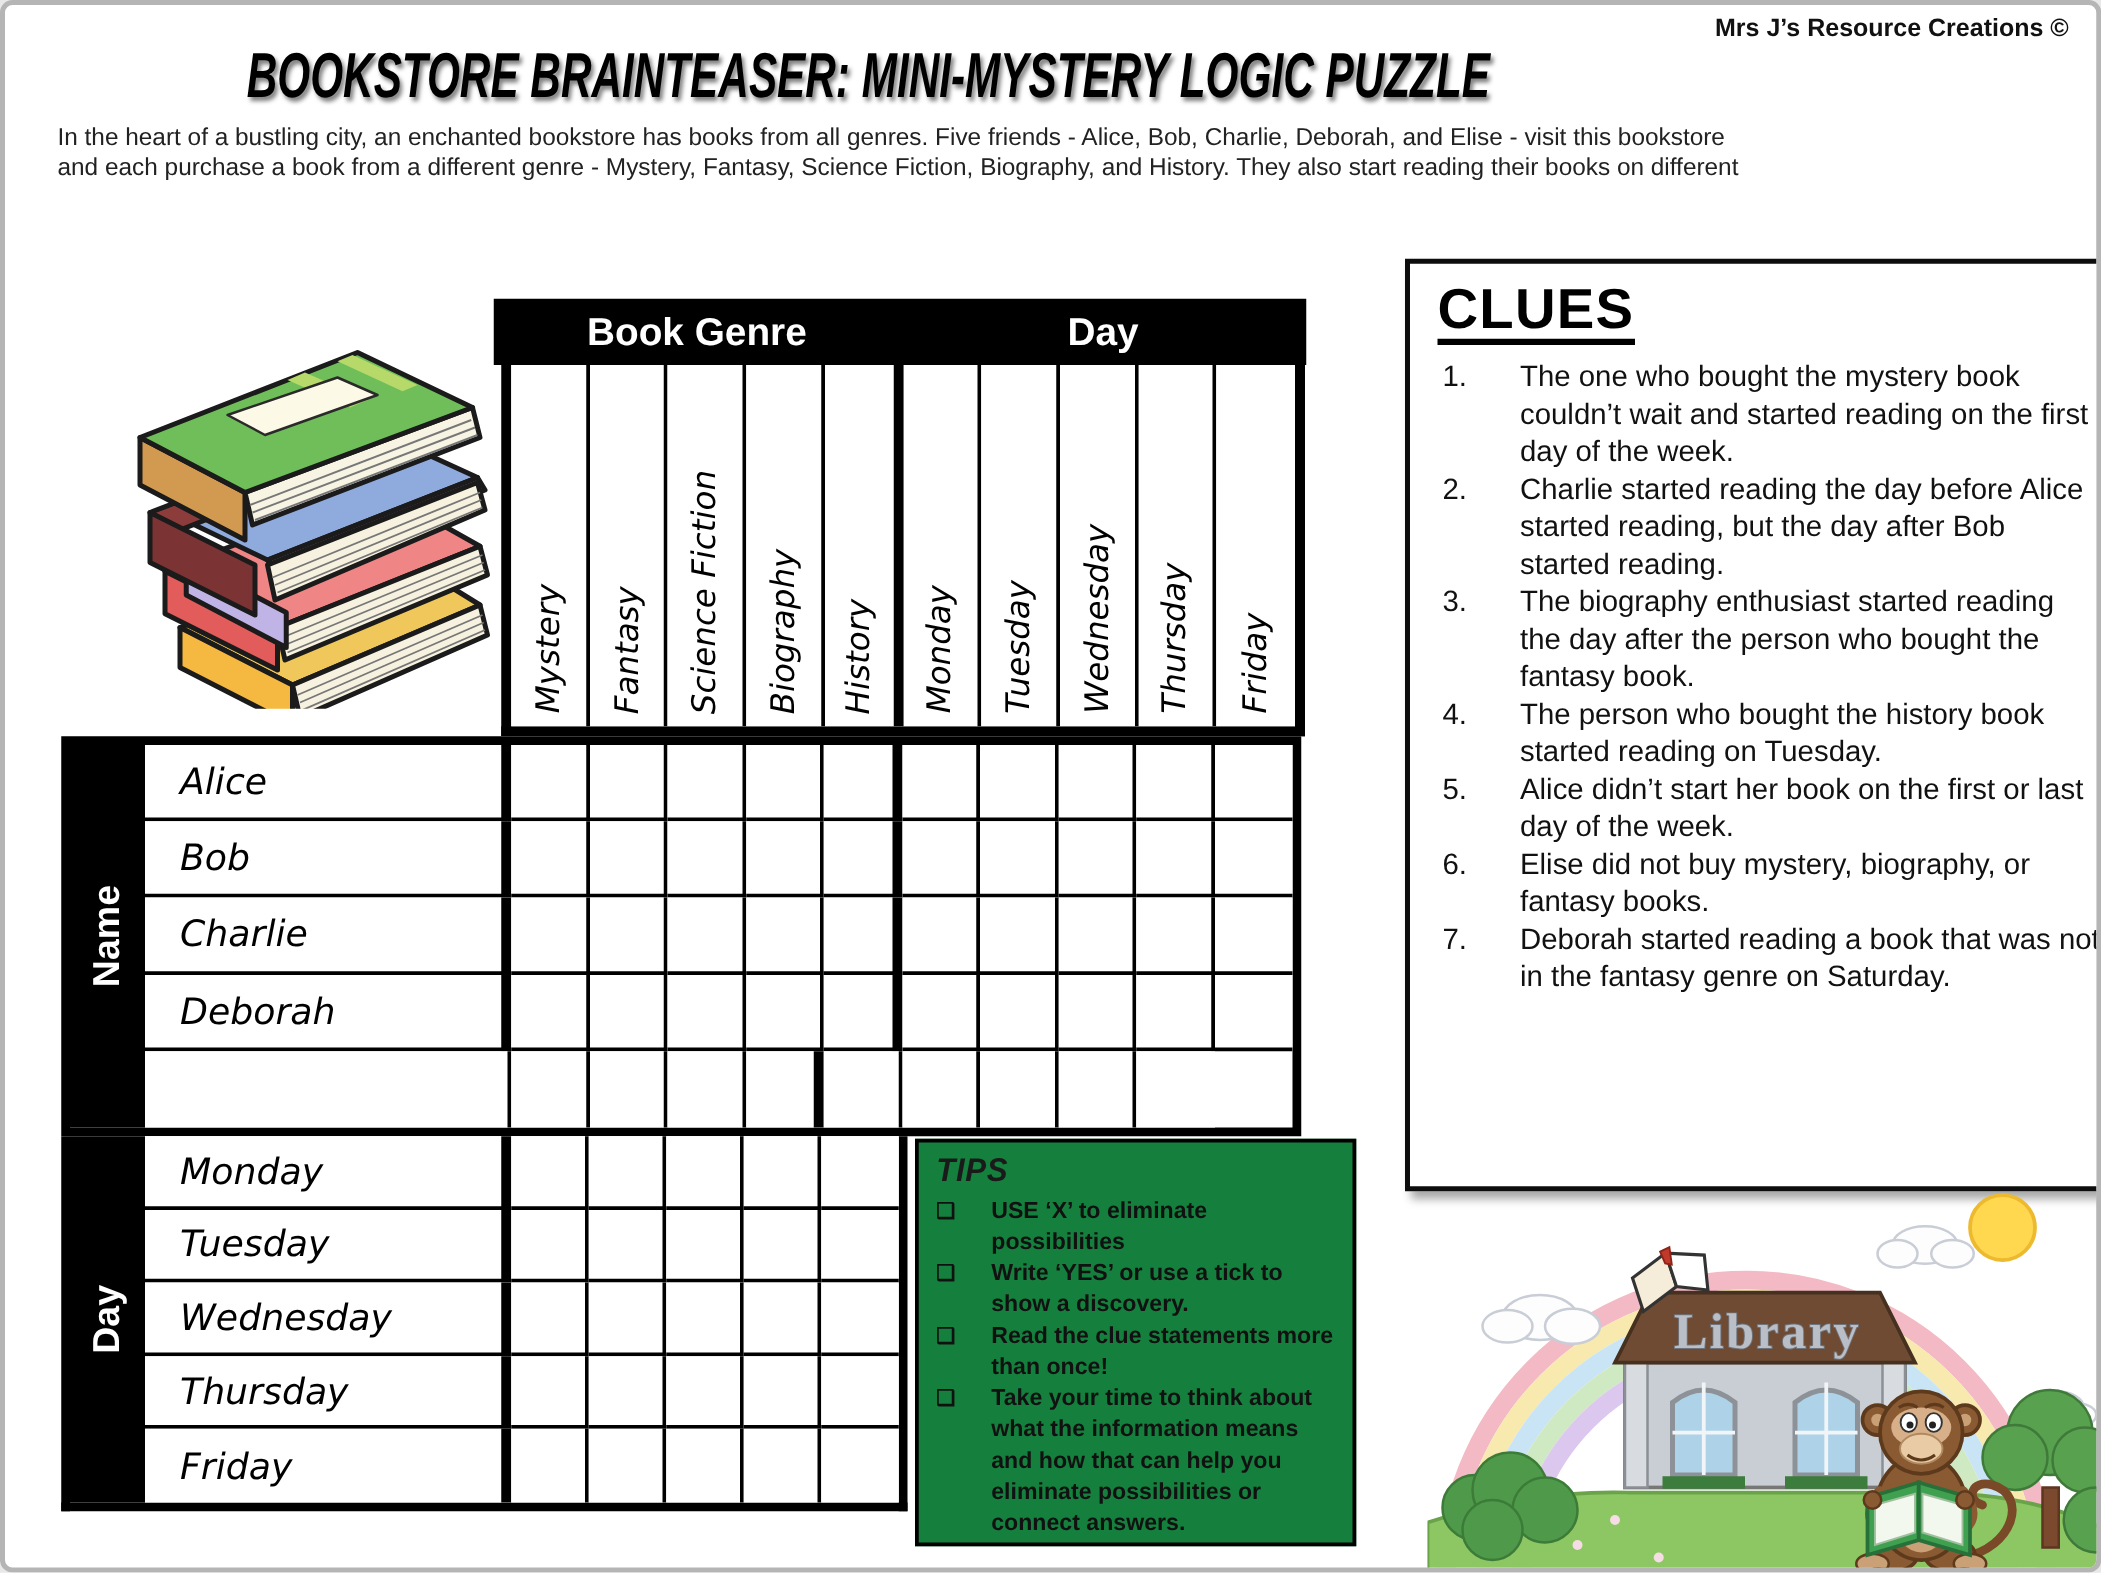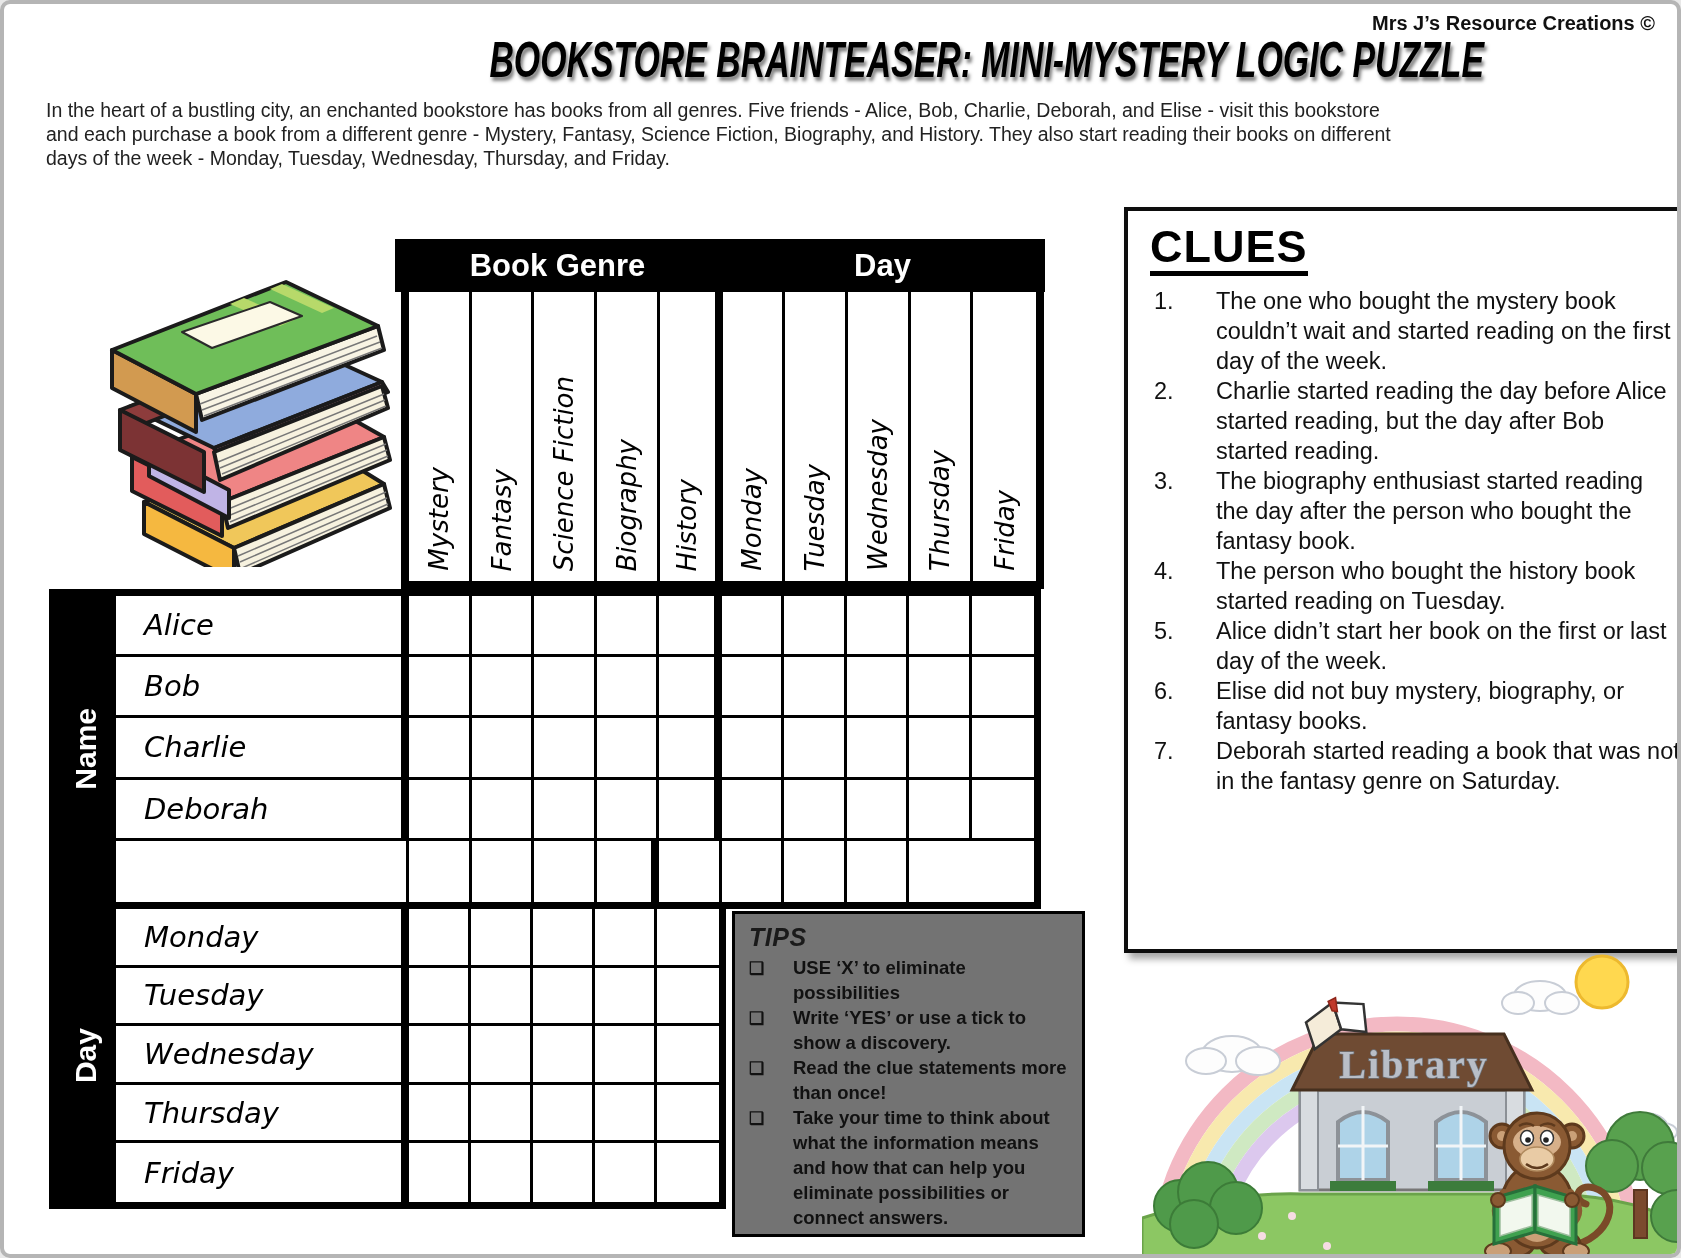--- a/index.html
+++ b/index.html
@@ -3,21 +3,21 @@
 <meta charset="utf-8">
 <style>
   html,body{margin:0;padding:0;background:#e8e8e8;}
   .page{
     position:relative;width:1681px;height:1258px;background:#ffffff;
     border:4px solid #b5b5b5;border-radius:10px;box-sizing:border-box;
     overflow:hidden;font-family:"Liberation Sans",sans-serif;color:#1a1a1a;
   }
   
   .copyright{position:absolute;top:8px;right:22px;font-size:20px;font-weight:bold;color:#111;}
-  .title-wrap{position:absolute;top:28px;left:0;right:0;text-align:right;padding-left:12px;}
+  .title-wrap{position:absolute;top:28px;left:0;right:0;text-align:left;}
   .title{
     display:inline-block;font-size:47px;font-weight:800;font-style:italic;
     letter-spacing:0px;transform:scale(0.72,1.08);transform-origin:center;
     white-space:nowrap;color:#000;text-shadow:3px 3px 4px rgba(0,0,0,0.5);
   }
   .intro{position:absolute;left:42px;top:94px;width:1590px;font-size:19.5px;line-height:24px;color:#222;}
   
   .band{position:absolute;left:391px;top:235px;width:650px;height:53px;background:#000;display:flex;}
   .band .half{flex:1;display:flex;align-items:center;justify-content:center;color:#fff;font-weight:bold;font-size:31px;}
   .colstrip{
@@ -55,21 +55,21 @@
   }
   .clues h2{
     margin:2px 0 6px 0;font-size:45px;letter-spacing:1px;color:#000;
     display:inline-block;border-bottom:5px solid #000;padding-bottom:1px;line-height:1.05;
   }
   .clues ol{list-style:none;counter-reset:clue;margin:4px 0 0 0;padding:0 0 0 4px;}
   .clues li{counter-increment:clue;position:relative;padding-left:62px;font-size:23.5px;line-height:30px;color:#111;}
   .clues li::before{content:counter(clue) ".";position:absolute;left:0;top:0;}
   
   .tips{
-    position:absolute;left:728px;top:907px;width:353px;height:326px;background:#737373;
+    position:absolute;left:728px;top:907px;width:353px;height:326px;background:#15803d;
     border:3px solid #000;box-sizing:border-box;padding:8px 12px 8px 14px;
   }
   .tips h3{margin:0 0 4px 0;font-size:25px;font-style:italic;font-weight:800;letter-spacing:0.5px;transform:scaleY(1.05);transform-origin:left top;}
   .tips ul{list-style:none;margin:0;padding:0;}
   .tips li{display:flex;font-size:18.5px;font-weight:bold;line-height:25px;color:#111;}
   .tips .tick{width:44px;flex:0 0 44px;font-size:17px;padding-top:1px;}
   .tips .tip-text{flex:1;}
   
   .books-art{position:absolute;left:50px;top:248px;}
   .library-art{position:absolute;left:1138px;top:950px;}
@@ -81,21 +81,20 @@
 
   <div class="copyright">Mrs J’s Resource Creations ©</div>
 
   <div class="title-wrap">
     <span class="title">BOOKSTORE BRAINTEASER: MINI-MYSTERY LOGIC PUZZLE</span>
   </div>
 
   <div class="intro">
     <div>In the heart of a bustling city, an enchanted bookstore has books from all genres. Five friends - Alice, Bob, Charlie, Deborah, and Elise - visit this bookstore</div>
     <div>and each purchase a book from a different genre - Mystery, Fantasy, Science Fiction, Biography, and History. They also start reading their books on different</div>
-    <div>days of the week - Monday, Tuesday, Wednesday, Thursday, and Friday.</div>
   </div>
 
   <svg class="books-art" width="345" height="315" viewBox="0 0 345 315">
     <g stroke="#1b1b1b" stroke-width="4" stroke-linejoin="round">
 
       <polygon points="90,250 262,190 330,232 180,296" fill="#f0c75a"></polygon>
       <polygon points="90,250 180,296 180,328 90,282" fill="#f5b840"></polygon>
       <polygon points="180,296 330,232 336,256 186,322" fill="#f7f2df"></polygon>
       <path d="M184,304 L332,240 M186,310 L333,246 M188,316 L334,252" stroke="#777" stroke-width="1.5" fill="none"></path>
 

